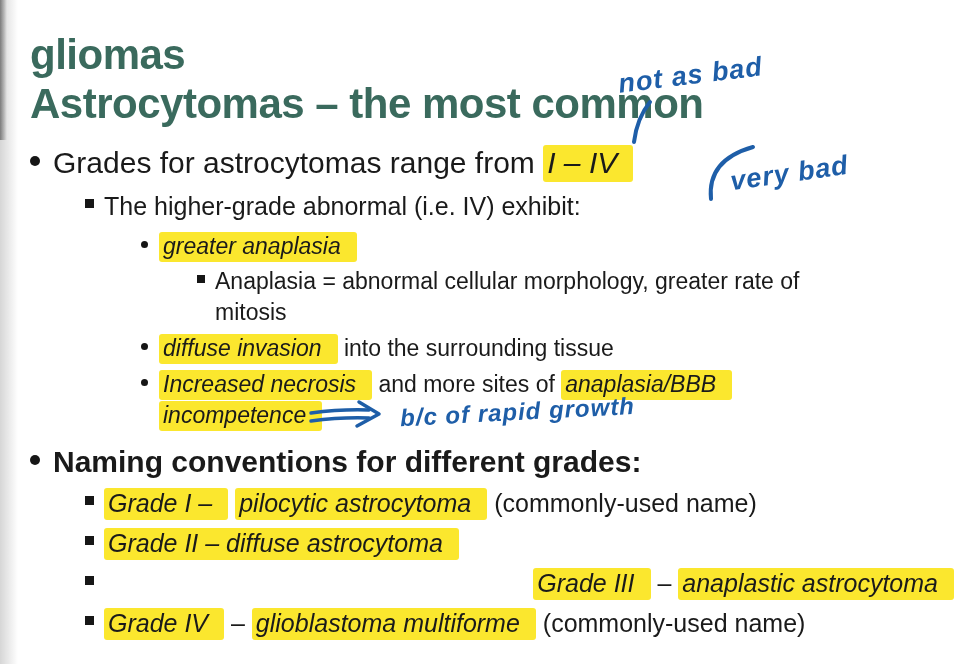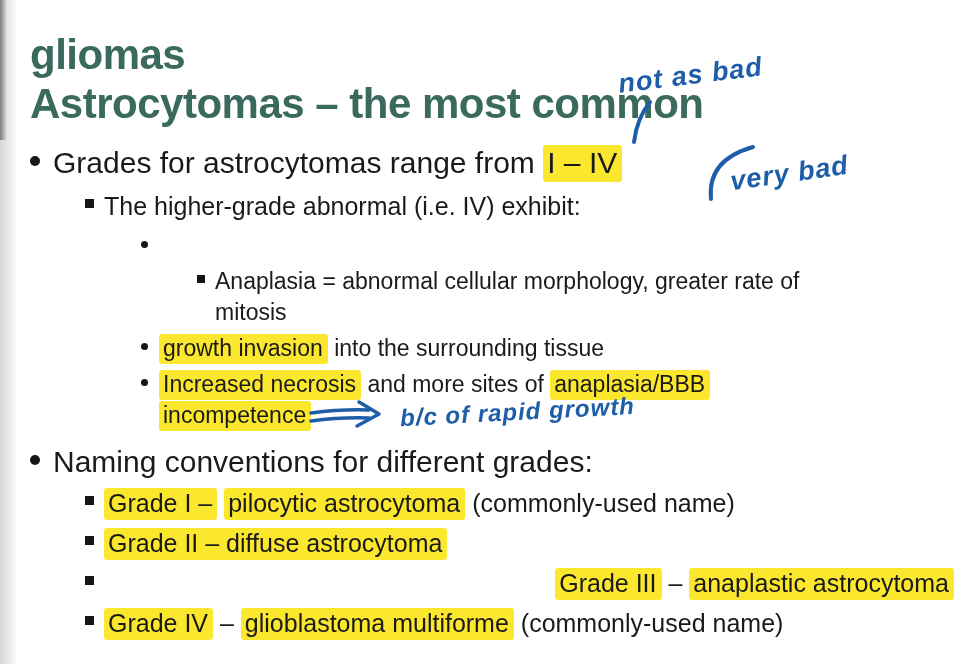--- a/index.html
+++ b/index.html
@@ -35,23 +35,24 @@
   .l1{left:53px;font-size:30px;width:880px;}
   .l1 .marker{left:-23px;top:13px;width:10px;height:10px;}
   .l2{left:104px;font-size:25px;width:850px;}
   .l2 .marker{left:-19px;top:9px;width:9px;height:9px;}
   .l3{left:159px;font-size:23px;width:800px;}
   .l3 .marker{left:-18px;top:10px;width:7px;height:7px;}
   .l4{left:215px;font-size:23px;width:740px;}
   .l4 .marker{left:-18px;top:9px;width:8px;height:8px;}
   .hl{
     background:var(--highlight-color,#fbe72e);
-    padding:1px 5px 3px 4px;
+    padding:1px 16px 3px 4px;
     border-radius:3px;
     box-decoration-break:clone;
+    font-style:italic;
   }
   .ink{
     position:absolute;
     color:var(--ink-color,#1e5ea8);
     font-style:italic;
     font-weight:bold;
     letter-spacing:1px;
     white-space:nowrap;
   }
   #ink-not-as-bad{left:618px;top:60px;font-size:27px;transform:rotate(-7deg);}
@@ -67,25 +68,25 @@
   <div id="edge-shade-top"></div>
 
   <h1 id="title">
     <span>gliomas</span>
     <span>Astrocytomas – the most common</span>
   </h1>
 
   <div id="bullets">
       <div class="row l1" style="top: 143px;"><span class="marker dot"></span><span>Grades for astrocytomas range from </span><span class="hl">I – IV</span></div>
       <div class="row l2" style="top: 190px;"><span class="marker sq"></span><span>The higher-grade abnormal (i.e. IV) exhibit:</span></div>
-      <div class="row l3" style="top: 231px;"><span class="marker dot"></span></div>
+      <div class="row l3" style="top: 231px;"><span class="marker dot"></span><span class="hl">greater anaplasia</span></div>
       <div class="row l4" style="top: 266px;"><span class="marker sq"></span><span>Anaplasia = abnormal cellular morphology, greater rate of</span><br><span>mitosis</span></div>
-      <div class="row l3" style="top: 333px;"><span class="marker dot"></span><span class="hl">growth invasion</span><span> into the surrounding tissue</span></div>
+      <div class="row l3" style="top: 333px;"><span class="marker dot"></span><span class="hl">diffuse invasion</span><span> into the surrounding tissue</span></div>
       <div class="row l3" style="top: 369px;"><span class="marker dot"></span><span class="hl">Increased necrosis</span><span> and more sites of </span><span class="hl">anaplasia/BBB</span><br><span class="hl">incompetence</span></div>
-      <div class="row l1" style="top: 442px;"><span class="marker dot"></span><span>Naming conventions for different grades:</span></div>
+      <div class="row l1" style="top: 442px; font-weight: bold;"><span class="marker dot"></span><span>Naming conventions for different grades:</span></div>
       <div class="row l2" style="top: 487px;"><span class="marker sq"></span><span class="hl">Grade I –</span><span> </span><span class="hl">pilocytic astrocytoma</span><span> (commonly-used name)</span></div>
       <div class="row l2" style="top: 527px;"><span class="marker sq"></span><span class="hl">Grade II – diffuse astrocytoma</span></div>
       <div class="row l2" style="top: 567px; text-align: right;"><span class="marker sq"></span><span class="hl">Grade III</span><span> – </span><span class="hl">anaplastic astrocytoma</span></div>
       <div class="row l2" style="top: 607px;"><span class="marker sq"></span><span class="hl">Grade IV</span><span> – </span><span class="hl">glioblastoma multiforme</span><span> (commonly-used name)</span></div>
     </div>
 
   <div class="ink" id="ink-not-as-bad">not as bad</div>
   <div class="ink" id="ink-very-bad">very bad</div>
   <div class="ink" id="ink-rapid-growth">b/c of rapid growth</div>
 

